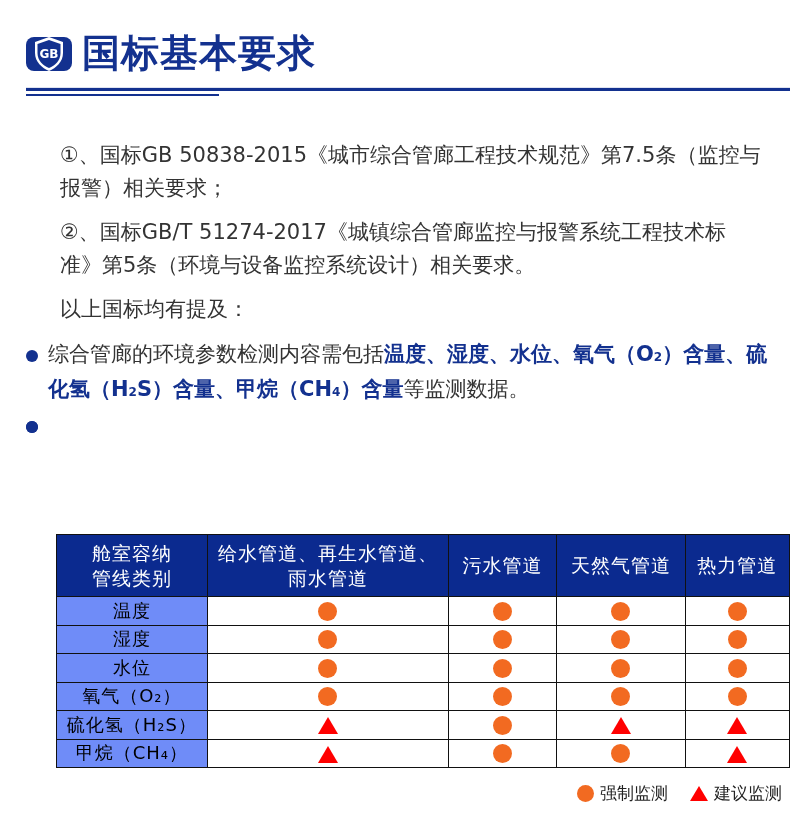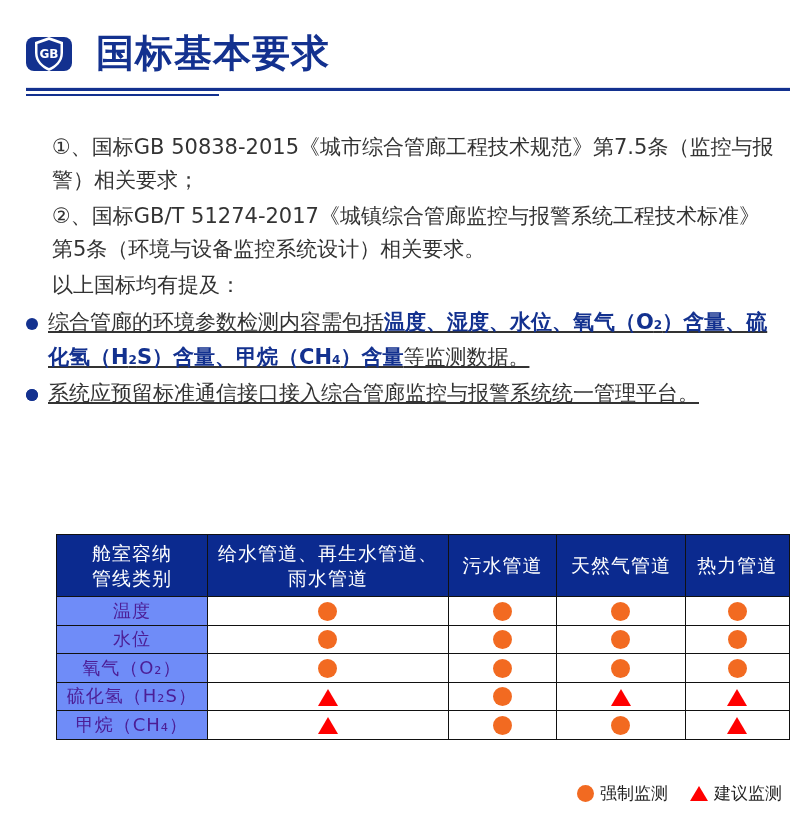--- a/index.html
+++ b/index.html
@@ -1,38 +1,38 @@
 <!DOCTYPE html>
 <html><head>
 <meta charset="utf-8">
 <style>
   html, body { margin: 0; padding: 0; background: #ffffff; }
   body { width: 790px; height: 824px; position: relative; overflow: hidden;
          font-family: "DejaVu Sans", "Liberation Sans", sans-serif; color: #333333; }
 
   .title-row { position: absolute; left: 26px; top: 30px; height: 47px; display: flex; align-items: center; }
   .gb-badge { width: 46px; height: 34px; background: #13318f; border-radius: 8px; display: flex; align-items: center; justify-content: center; }
-  .title-text { margin-left: 24px; font-size: 38px; font-weight: bold; color: #13318f; letter-spacing: 1px; line-height: 47px; }
+  .title-text { margin-left: 10px; font-size: 38px; font-weight: bold; color: #13318f; letter-spacing: 1px; line-height: 47px; }
 
   .rule-long { position: absolute; left: 26px; top: 88px; width: 764px; height: 3px; background: #13318f; }
   .rule-long-shadow { position: absolute; left: 26px; top: 87px; width: 764px; height: 1px; background: #dfe3f0; }
   .rule-short { position: absolute; left: 26px; top: 94px; width: 193px; height: 2px; background: #13318f; }
 
   .body-text { position: absolute; left: 48px; top: 127px; width: 730px; font-size: 21px; line-height: 32.5px; color: #333333; }
-  .para { margin: 4px; }
-  .bullet { position: relative; margin: 0; text-decoration: underline; }
+  .para { margin: 12px; }
+  .bullet { position: relative; margin: 0; }
   .bullet-dot { position: absolute; left: -22px; top: 12px; width: 12px; height: 12px; border-radius: 50%; background: #13318f; }
   .hl { color: #13318f; font-weight: bold; }
   sub.small { font-size: 12px; vertical-align: baseline; }
 
   .table-wrap { position: absolute; left: 8px; top: 534px; padding-left: 48px; }
   table.monitor { border-collapse: collapse; table-layout: fixed; }
   table.monitor th, table.monitor td { border: 1.5px solid #111111; padding: 0; text-align: center; }
   table.monitor th { background: #0b2a8f; color: #ffffff; font-weight: normal; font-size: 19px; line-height: 25px; height: 61px; letter-spacing: 1px; }
-  table.monitor td.rowhead { background: #6f8cf8; color: #4c1d95; font-size: 18px; height: 27.5px; letter-spacing: 1px; }
+  table.monitor td.rowhead { background: #6f8cf8; color: #000000; font-size: 18px; height: 27.5px; letter-spacing: 1px; }
   table.monitor td.cell { background: #ffffff; height: 27.5px; }
   .dot { display: inline-block; width: 19px; height: 19px; border-radius: 50%; background: #f26a21; vertical-align: middle; }
   .tri { display: inline-block; width: 0; height: 0; border-left: 10px solid transparent; border-right: 10px solid transparent; border-bottom: 17px solid #ff0000; vertical-align: middle; }
 
   .legend { position: absolute; top: 782px; right: 8px; display: flex; align-items: center; font-size: 17px; color: #222222; }
   .legend-item { display: flex; align-items: center; margin-left: 22px; }
   .legend-item .dot { width: 17px; height: 17px; margin-right: 6px; }
   .legend-item .tri { border-left-width: 9px; border-right-width: 9px; border-bottom-width: 15px; margin-right: 6px; }
 </style>
 </head>
@@ -57,21 +57,21 @@
   <p class="para">②、国标GB/T 51274-2017《城镇综合管廊监控与报警系统工程技术标准》第5条（环境与设备监控系统设计）相关要求。</p>
   <p class="para">以上国标均有提及：</p>
 
   <p class="bullet">
     <span class="bullet-dot"></span><span>综合管廊的环境参数检测内容需包括</span><span class="hl"><span>温度、湿度、水位、氧气（O</span><sub class="small">2</sub><span>）含量、硫化氢（H</span><sub class="small">2</sub><span>S）含量、甲烷（CH</span><sub class="small">4</sub><span>）含量</span></span><span>等监测数据。</span>
   </p>
   <p class="bullet">
     <span class="bullet-dot"></span>
   </p>
   <p class="bullet">
-    <span class="bullet-dot"></span><span>系统应预留标准通信接口接入综合管廊监控与报警系统统一管理平台。</span>
+    <span class="bullet-dot"></span>
   </p>
 </div>
 
 <div class="table-wrap">
   <table class="monitor">
     <colgroup>
       <col style="width:156px">
       <col style="width:255px">
       <col style="width:114px">
       <col style="width:136px">
@@ -82,20 +82,27 @@
         <th><span>舱室容纳</span><br><span>管线类别</span></th>
         <th><span>给水管道、再生水管道、</span><br><span>雨水管道</span></th>
         <th>污水管道</th>
         <th>天然气管道</th>
         <th>热力管道</th>
       </tr>
     </thead>
     <tbody id="table-body">
         <tr>
           <td class="rowhead">温度</td>
+          <td class="cell"><span class="dot"></span></td>
+          <td class="cell"><span class="dot"></span></td>
+          <td class="cell"><span class="dot"></span></td>
+          <td class="cell"><span class="dot"></span></td>
+        </tr>
+        <tr>
+          <td class="rowhead">湿度</td>
           <td class="cell"><span class="dot"></span></td>
           <td class="cell"><span class="dot"></span></td>
           <td class="cell"><span class="dot"></span></td>
           <td class="cell"><span class="dot"></span></td>
         </tr>
         <tr>
           <td class="rowhead">水位</td>
           <td class="cell"><span class="dot"></span></td>
           <td class="cell"><span class="dot"></span></td>
           <td class="cell"><span class="dot"></span></td>

